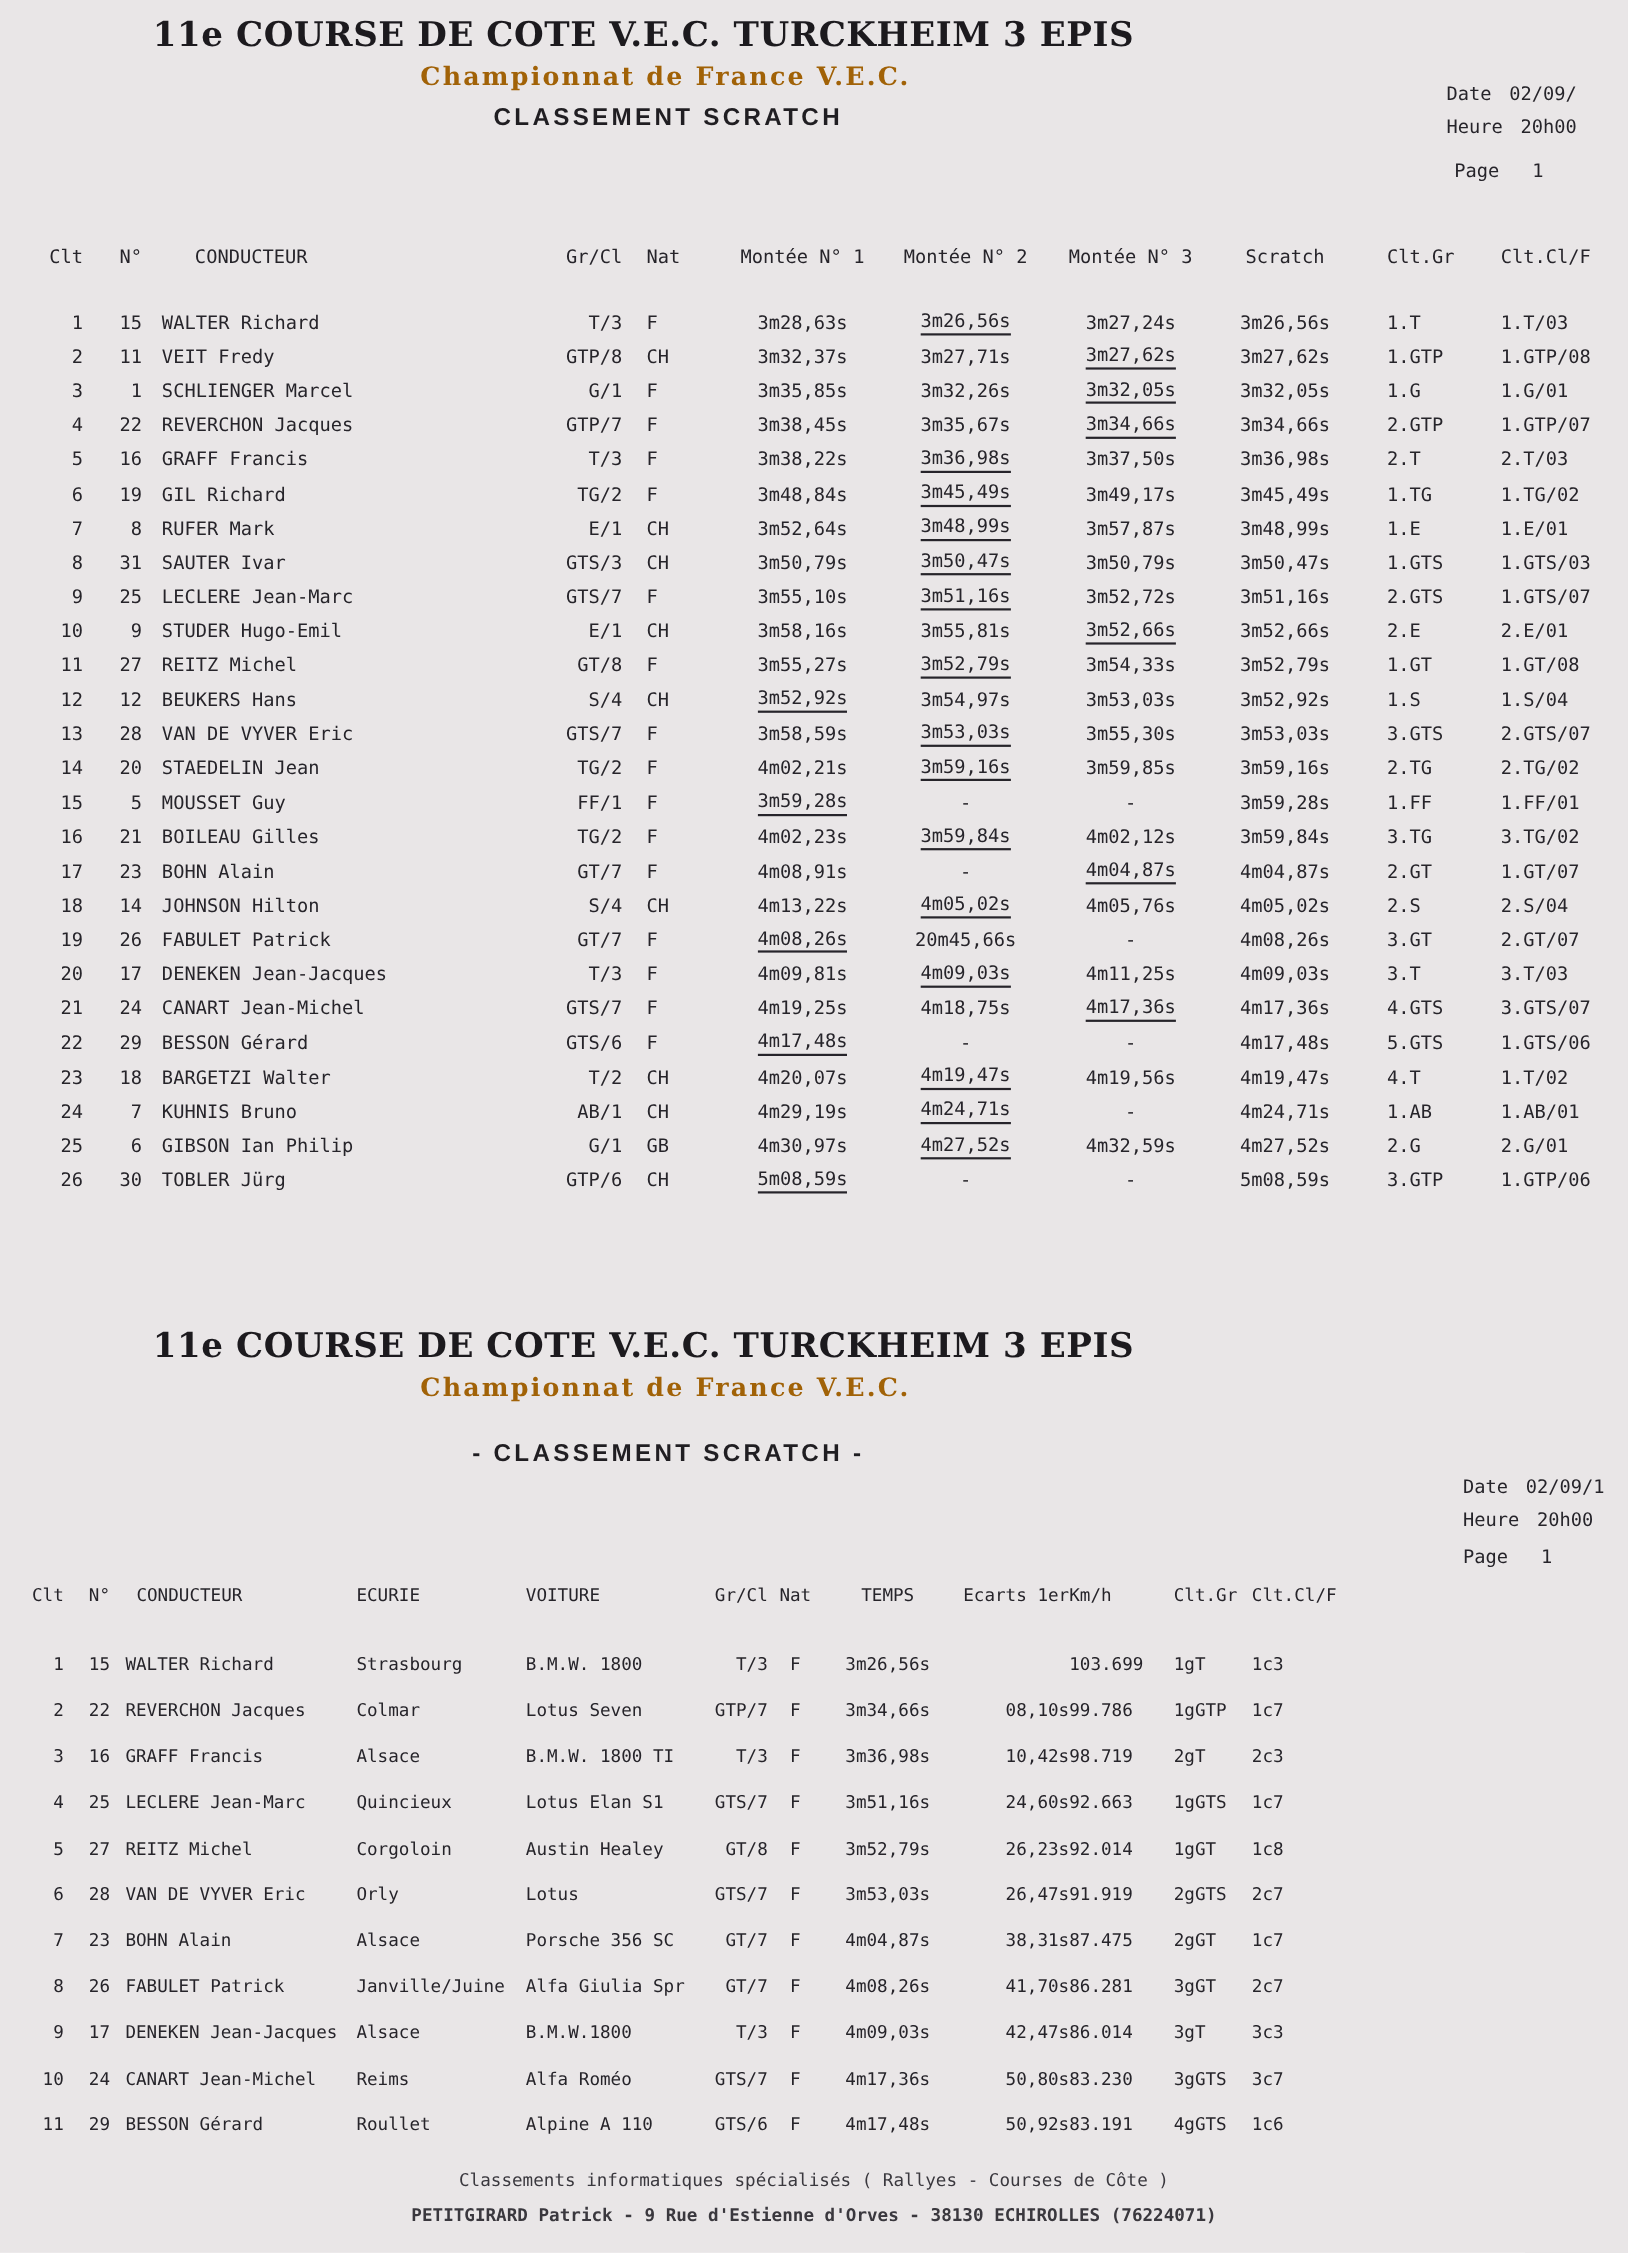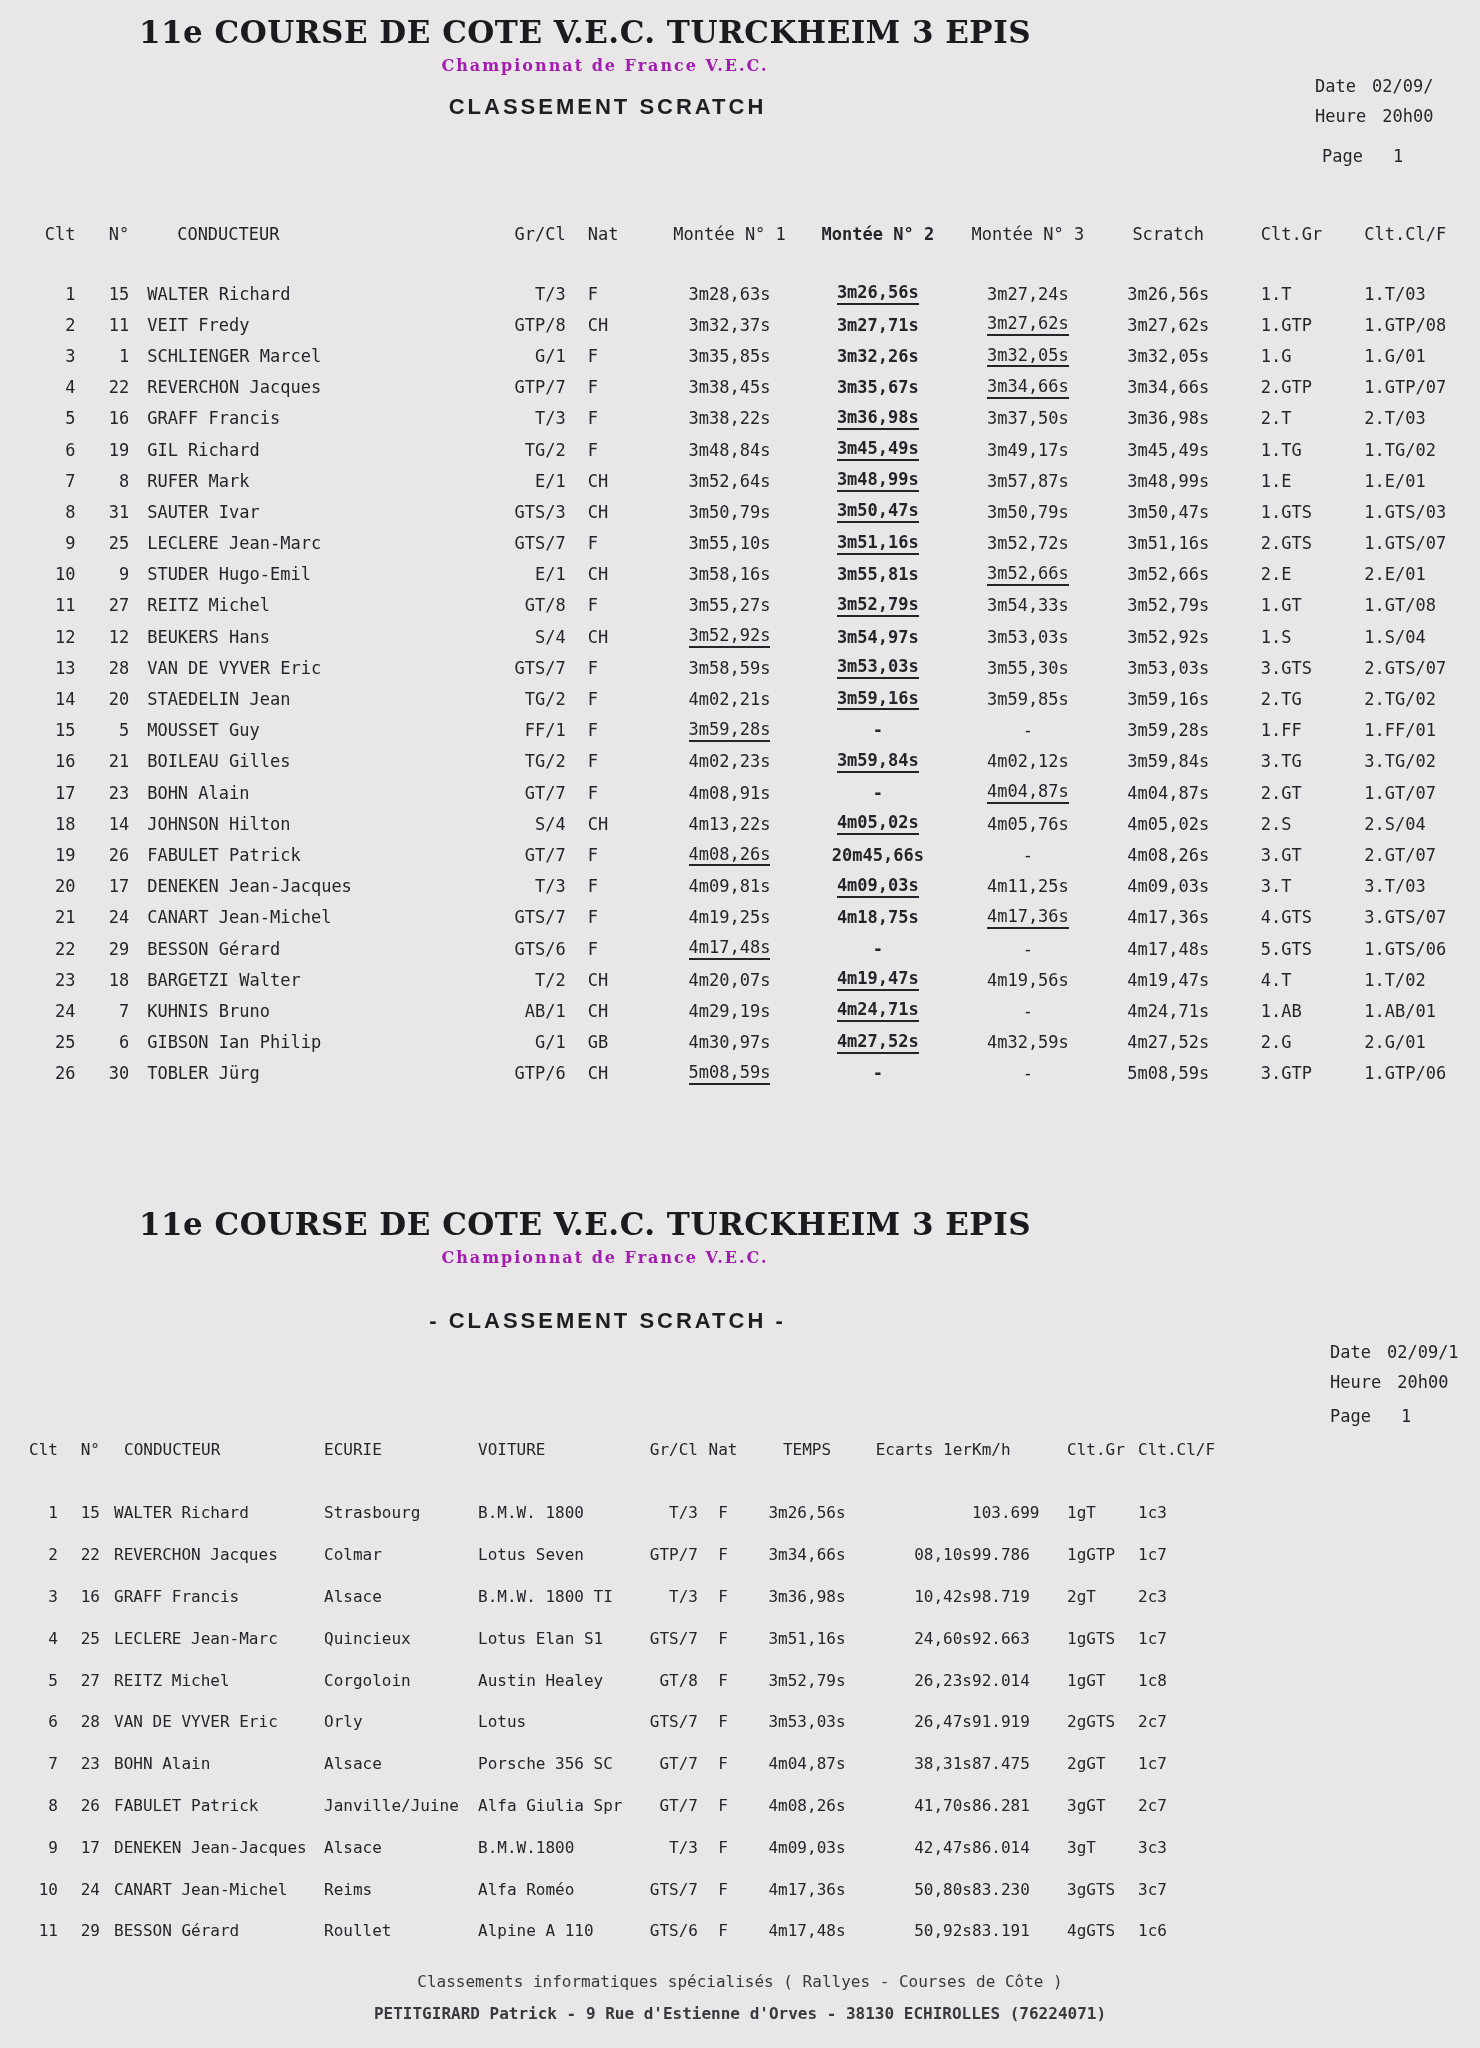--- a/index.html
+++ b/index.html
@@ -16,23 +16,23 @@
   .title{
     font-family:"DejaVu Serif", serif;
     font-weight:bold;
     font-size:31px;
     letter-spacing:0.5px;
     color:#1c1a1e;
   }
   .subtitle{
     font-family:"DejaVu Serif", serif;
     font-weight:bold;
-    font-size:16px;
+    font-size:23px;
     letter-spacing:2px;
-    color:#a21caf;
+    color:#a16207;
   }
   .heading{
     font-family:Liberation Sans, sans-serif;
     font-weight:bold;
     font-size:22px;
     letter-spacing:3px;
     color:#201e22;
   }
   .meta{
     font-size:17px;
@@ -51,21 +51,21 @@
   #t1{position:absolute;top:224px;left:26px;font-size:17px;}
   #t1 th{height:54px;vertical-align:top;}
   #t1 td{height:31.2px;}
   #t1 th:nth-child(1){width:52px;}  #t1 td:nth-child(1),#t1 th:nth-child(1){text-align:right;}
   #t1 th:nth-child(2){width:58px;}  #t1 td:nth-child(2),#t1 th:nth-child(2){text-align:right;}
   #t1 th:nth-child(3){width:300px;} #t1 td:nth-child(3){text-align:left;padding-left:18px;}
                                     #t1 th:nth-child(3){text-align:left;padding-left:48px;}
   #t1 th:nth-child(4){width:110px;} #t1 td:nth-child(4),#t1 th:nth-child(4){text-align:right;}
   #t1 th:nth-child(5){width:75px;}  #t1 td:nth-child(5),#t1 th:nth-child(5){text-align:left;padding-left:22px;}
   #t1 th:nth-child(6){width:148px;} #t1 td:nth-child(6),#t1 th:nth-child(6){text-align:center;}
-  #t1 th:nth-child(7){width:158px;} #t1 td:nth-child(7),#t1 th:nth-child(7){text-align:center;font-weight:bold;}
+  #t1 th:nth-child(7){width:158px;} #t1 td:nth-child(7),#t1 th:nth-child(7){text-align:center;}
   #t1 th:nth-child(8){width:152px;} #t1 td:nth-child(8),#t1 th:nth-child(8){text-align:center;}
   #t1 th:nth-child(9){width:140px;} #t1 td:nth-child(9),#t1 th:nth-child(9){text-align:center;}
   #t1 th:nth-child(10){width:100px;}#t1 td:nth-child(10),#t1 th:nth-child(10){text-align:left;padding-left:26px;}
   #t1 th:nth-child(11){width:120px;}#t1 td:nth-child(11),#t1 th:nth-child(11){text-align:left;padding-left:8px;}
 
   
   #t2{position:absolute;top:1440px;left:16px;font-size:16px;}
   #t2 th{height:52px;vertical-align:top;}
   #t2 td{height:41.8px;}
   #t2 th:nth-child(1){width:42px;}  #t2 td:nth-child(1),#t2 th:nth-child(1){text-align:right;}

